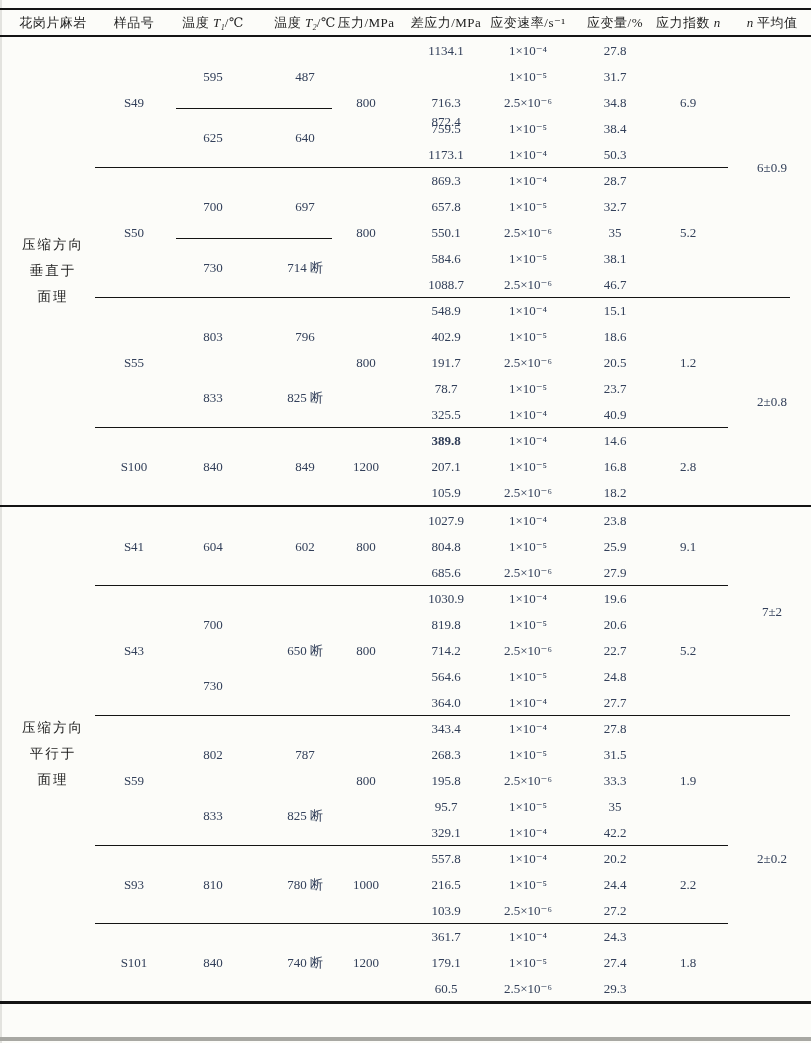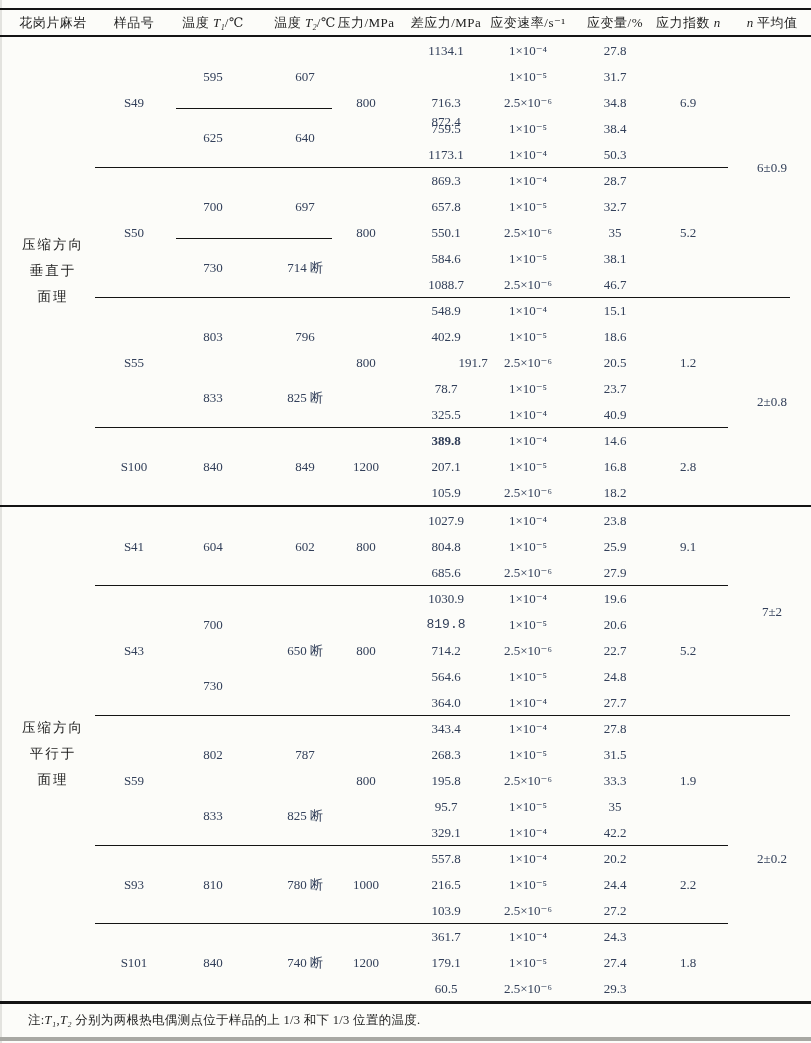--- a/index.html
+++ b/index.html
@@ -48,21 +48,21 @@
   <div class="hcell" style="left:528px">应变速率/s⁻¹</div>
   <div class="hcell" style="left:615px">应变量/%</div>
   <div class="hcell" style="left:688px"><span>应力指数 </span><i>n</i></div>
   <div class="hcell" style="left:772px"><i>n</i><span> 平均值</span></div>
 
   <div class="line" style="left:0;top:34.5px;width:811px;height:2.5px"></div>
 
   <div id="tbody" style="position:absolute;left:0;top:0;width:811px;height:1043px;">
       <div class="cell" style="left: 134px; top: 102px;">S49</div>
       <div class="cell" style="left: 213px; top: 76px;">595</div>
-      <div class="cell" style="left: 305px; top: 76px;">607</div>
+      <div class="cell" style="left: 305px; top: 76px;">487</div>
       <div class="cell" style="left: 213px; top: 137.1px;">625</div>
       <div class="cell" style="left: 305px; top: 137.1px;">640</div>
       <div class="line" style="left: 176px; top: 108px; width: 156px; height: 1px;"></div>
       <div class="cell" style="left: 366px; top: 102px;">800</div>
       <div class="cell" style="left: 446px; top: 50px;">1134.1</div>
       <div class="cell" style="left: 528px; top: 50px;">1×10⁻⁴</div>
       <div class="cell" style="left: 615px; top: 50px;">27.8</div>
       <div class="cell" style="left: 446px; top: 76px; margin-top: 45px;">872.4</div>
       <div class="cell" style="left: 528px; top: 76px;">1×10⁻⁵</div>
       <div class="cell" style="left: 615px; top: 76px;">31.7</div>
@@ -107,21 +107,21 @@
       <div class="cell" style="left: 305px; top: 336px;">796</div>
       <div class="cell" style="left: 213px; top: 397.1px;">833</div>
       <div class="cell" style="left: 305px; top: 397.1px;">825 断</div>
       <div class="cell" style="left: 366px; top: 362px;">800</div>
       <div class="cell" style="left: 446px; top: 310px;">548.9</div>
       <div class="cell" style="left: 528px; top: 310px;">1×10⁻⁴</div>
       <div class="cell" style="left: 615px; top: 310px;">15.1</div>
       <div class="cell" style="left: 446px; top: 336px;">402.9</div>
       <div class="cell" style="left: 528px; top: 336px;">1×10⁻⁵</div>
       <div class="cell" style="left: 615px; top: 336px;">18.6</div>
-      <div class="cell" style="left: 446px; top: 362px; margin-left: 27px;">191.7</div>
+      <div class="cell" style="left: 446px; top: 362px;">191.7</div>
       <div class="cell" style="left: 528px; top: 362px;">2.5×10⁻⁶</div>
       <div class="cell" style="left: 615px; top: 362px;">20.5</div>
       <div class="cell" style="left: 446px; top: 388px;">78.7</div>
       <div class="cell" style="left: 528px; top: 388px;">1×10⁻⁵</div>
       <div class="cell" style="left: 615px; top: 388px;">23.7</div>
       <div class="cell" style="left: 446px; top: 414px;">325.5</div>
       <div class="cell" style="left: 528px; top: 414px;">1×10⁻⁴</div>
       <div class="cell" style="left: 615px; top: 414px;">40.9</div>
       <div class="cell" style="left: 688px; top: 362px;">1.2</div>
       <div class="line" style="left: 95px; top: 426.5px; width: 633px; height: 1px;"></div>
@@ -160,21 +160,21 @@
       <div class="cell" style="left: 688px; top: 546px;">9.1</div>
       <div class="line" style="left: 95px; top: 584.5px; width: 633px; height: 1px;"></div>
       <div class="cell" style="left: 134px; top: 650px;">S43</div>
       <div class="cell" style="left: 213px; top: 624px;">700</div>
       <div class="cell" style="left: 305px; top: 650px;">650 断</div>
       <div class="cell" style="left: 213px; top: 685.1px;">730</div>
       <div class="cell" style="left: 366px; top: 650px;">800</div>
       <div class="cell" style="left: 446px; top: 598px;">1030.9</div>
       <div class="cell" style="left: 528px; top: 598px;">1×10⁻⁴</div>
       <div class="cell" style="left: 615px; top: 598px;">19.6</div>
-      <div class="cell" style="left: 446px; top: 624px; font-family: Liberation Mono, monospace;">819.8</div>
+      <div class="cell" style="left: 446px; top: 624px;">819.8</div>
       <div class="cell" style="left: 528px; top: 624px;">1×10⁻⁵</div>
       <div class="cell" style="left: 615px; top: 624px;">20.6</div>
       <div class="cell" style="left: 446px; top: 650px;">714.2</div>
       <div class="cell" style="left: 528px; top: 650px;">2.5×10⁻⁶</div>
       <div class="cell" style="left: 615px; top: 650px; text-align: right;">22.7</div>
       <div class="cell" style="left: 446px; top: 676px;">564.6</div>
       <div class="cell" style="left: 528px; top: 676px;">1×10⁻⁵</div>
       <div class="cell" style="left: 615px; top: 676px;">24.8</div>
       <div class="cell" style="left: 446px; top: 702px;">364.0</div>
       <div class="cell" style="left: 528px; top: 702px;">1×10⁻⁴</div>
@@ -234,16 +234,15 @@
       <div class="cell" style="left: 528px; top: 988px;">2.5×10⁻⁶</div>
       <div class="cell" style="left: 615px; top: 988px;">29.3</div>
       <div class="cell" style="left: 688px; top: 962px;">1.8</div>
       <div class="cell" style="left: 772px; top: 858px;">2±0.2</div>
       <div class="cell cn group-label" style="left: 53px; top: 728px;">压缩方向</div>
       <div class="cell cn group-label" style="left: 53px; top: 754px;">平行于</div>
       <div class="cell cn group-label" style="left: 53px; top: 780px;">面理</div>
       <div class="line" style="left: 0px; top: 1001px; width: 811px; height: 2.5px;"></div>
     </div>
 
-  <div id="footnote"><span>注:</span><i>T₁</i><span>,</span><i>T₂</i><span> 分别为两根热电偶测点位于样品的上 1/3 和下 1/3 位置的温度.</span></div>
 
   <div class="scan-band"></div>
 </div>
 
 </body></html>

